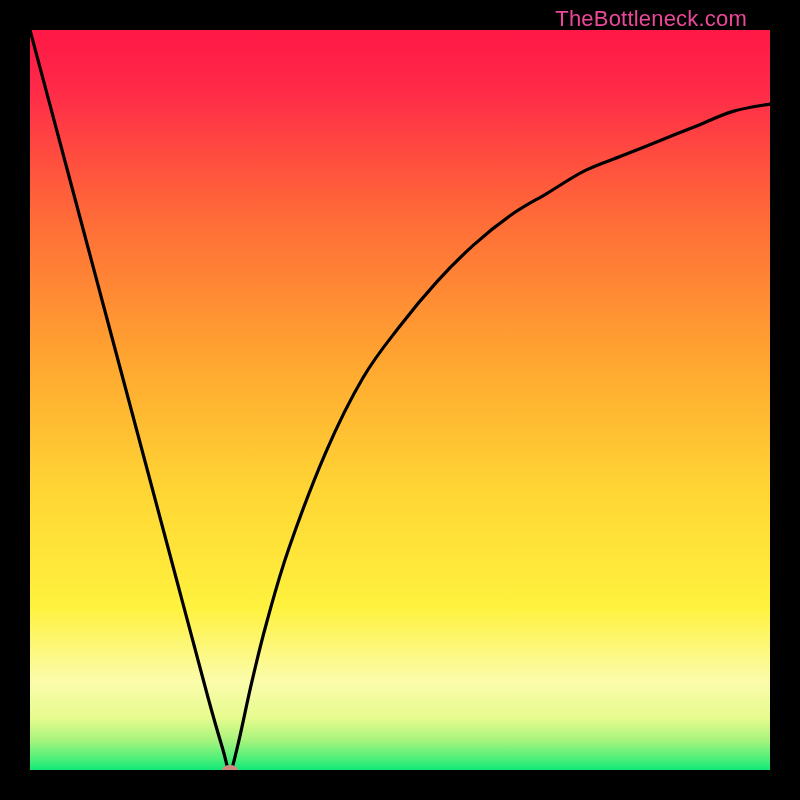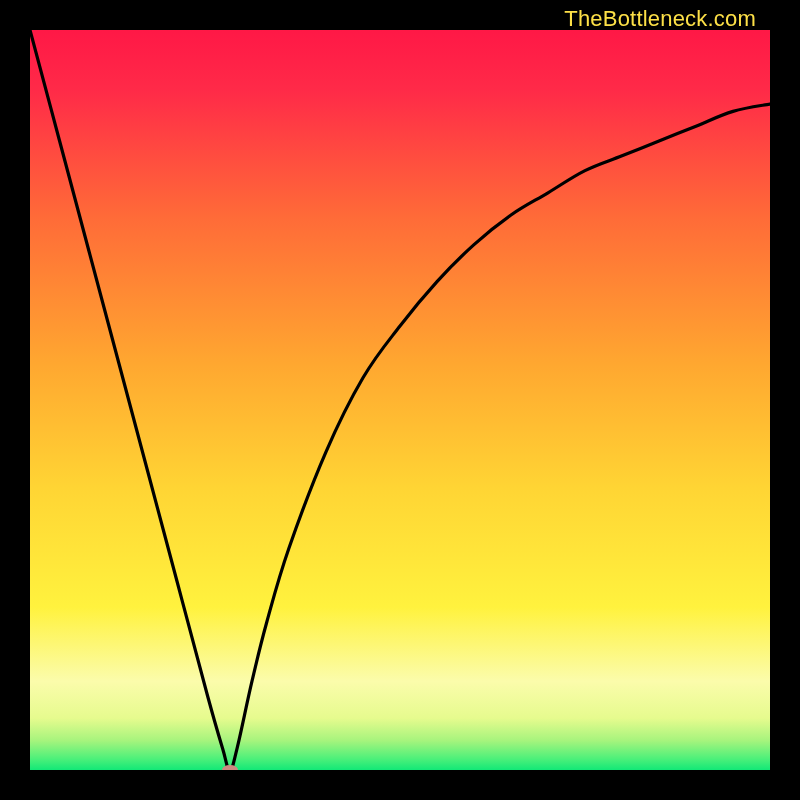--- a/index.html
+++ b/index.html
@@ -22,22 +22,22 @@
   .gradient {
     position: absolute;
     left: 0;
     top: 0;
     width: 100%;
     height: 100%;
   }
   .watermark {
     position: absolute;
     top: 6px;
-    right: 44px;
-    color: #fde047;
+    right: 53px;
+    color: #ec4899;
     font-size: 22px;
     font-weight: 500;
     letter-spacing: 0.2px;
   }
   svg.curve {
     position: absolute;
     left: 0;
     top: 0;
     width: 100%;
     height: 100%;

